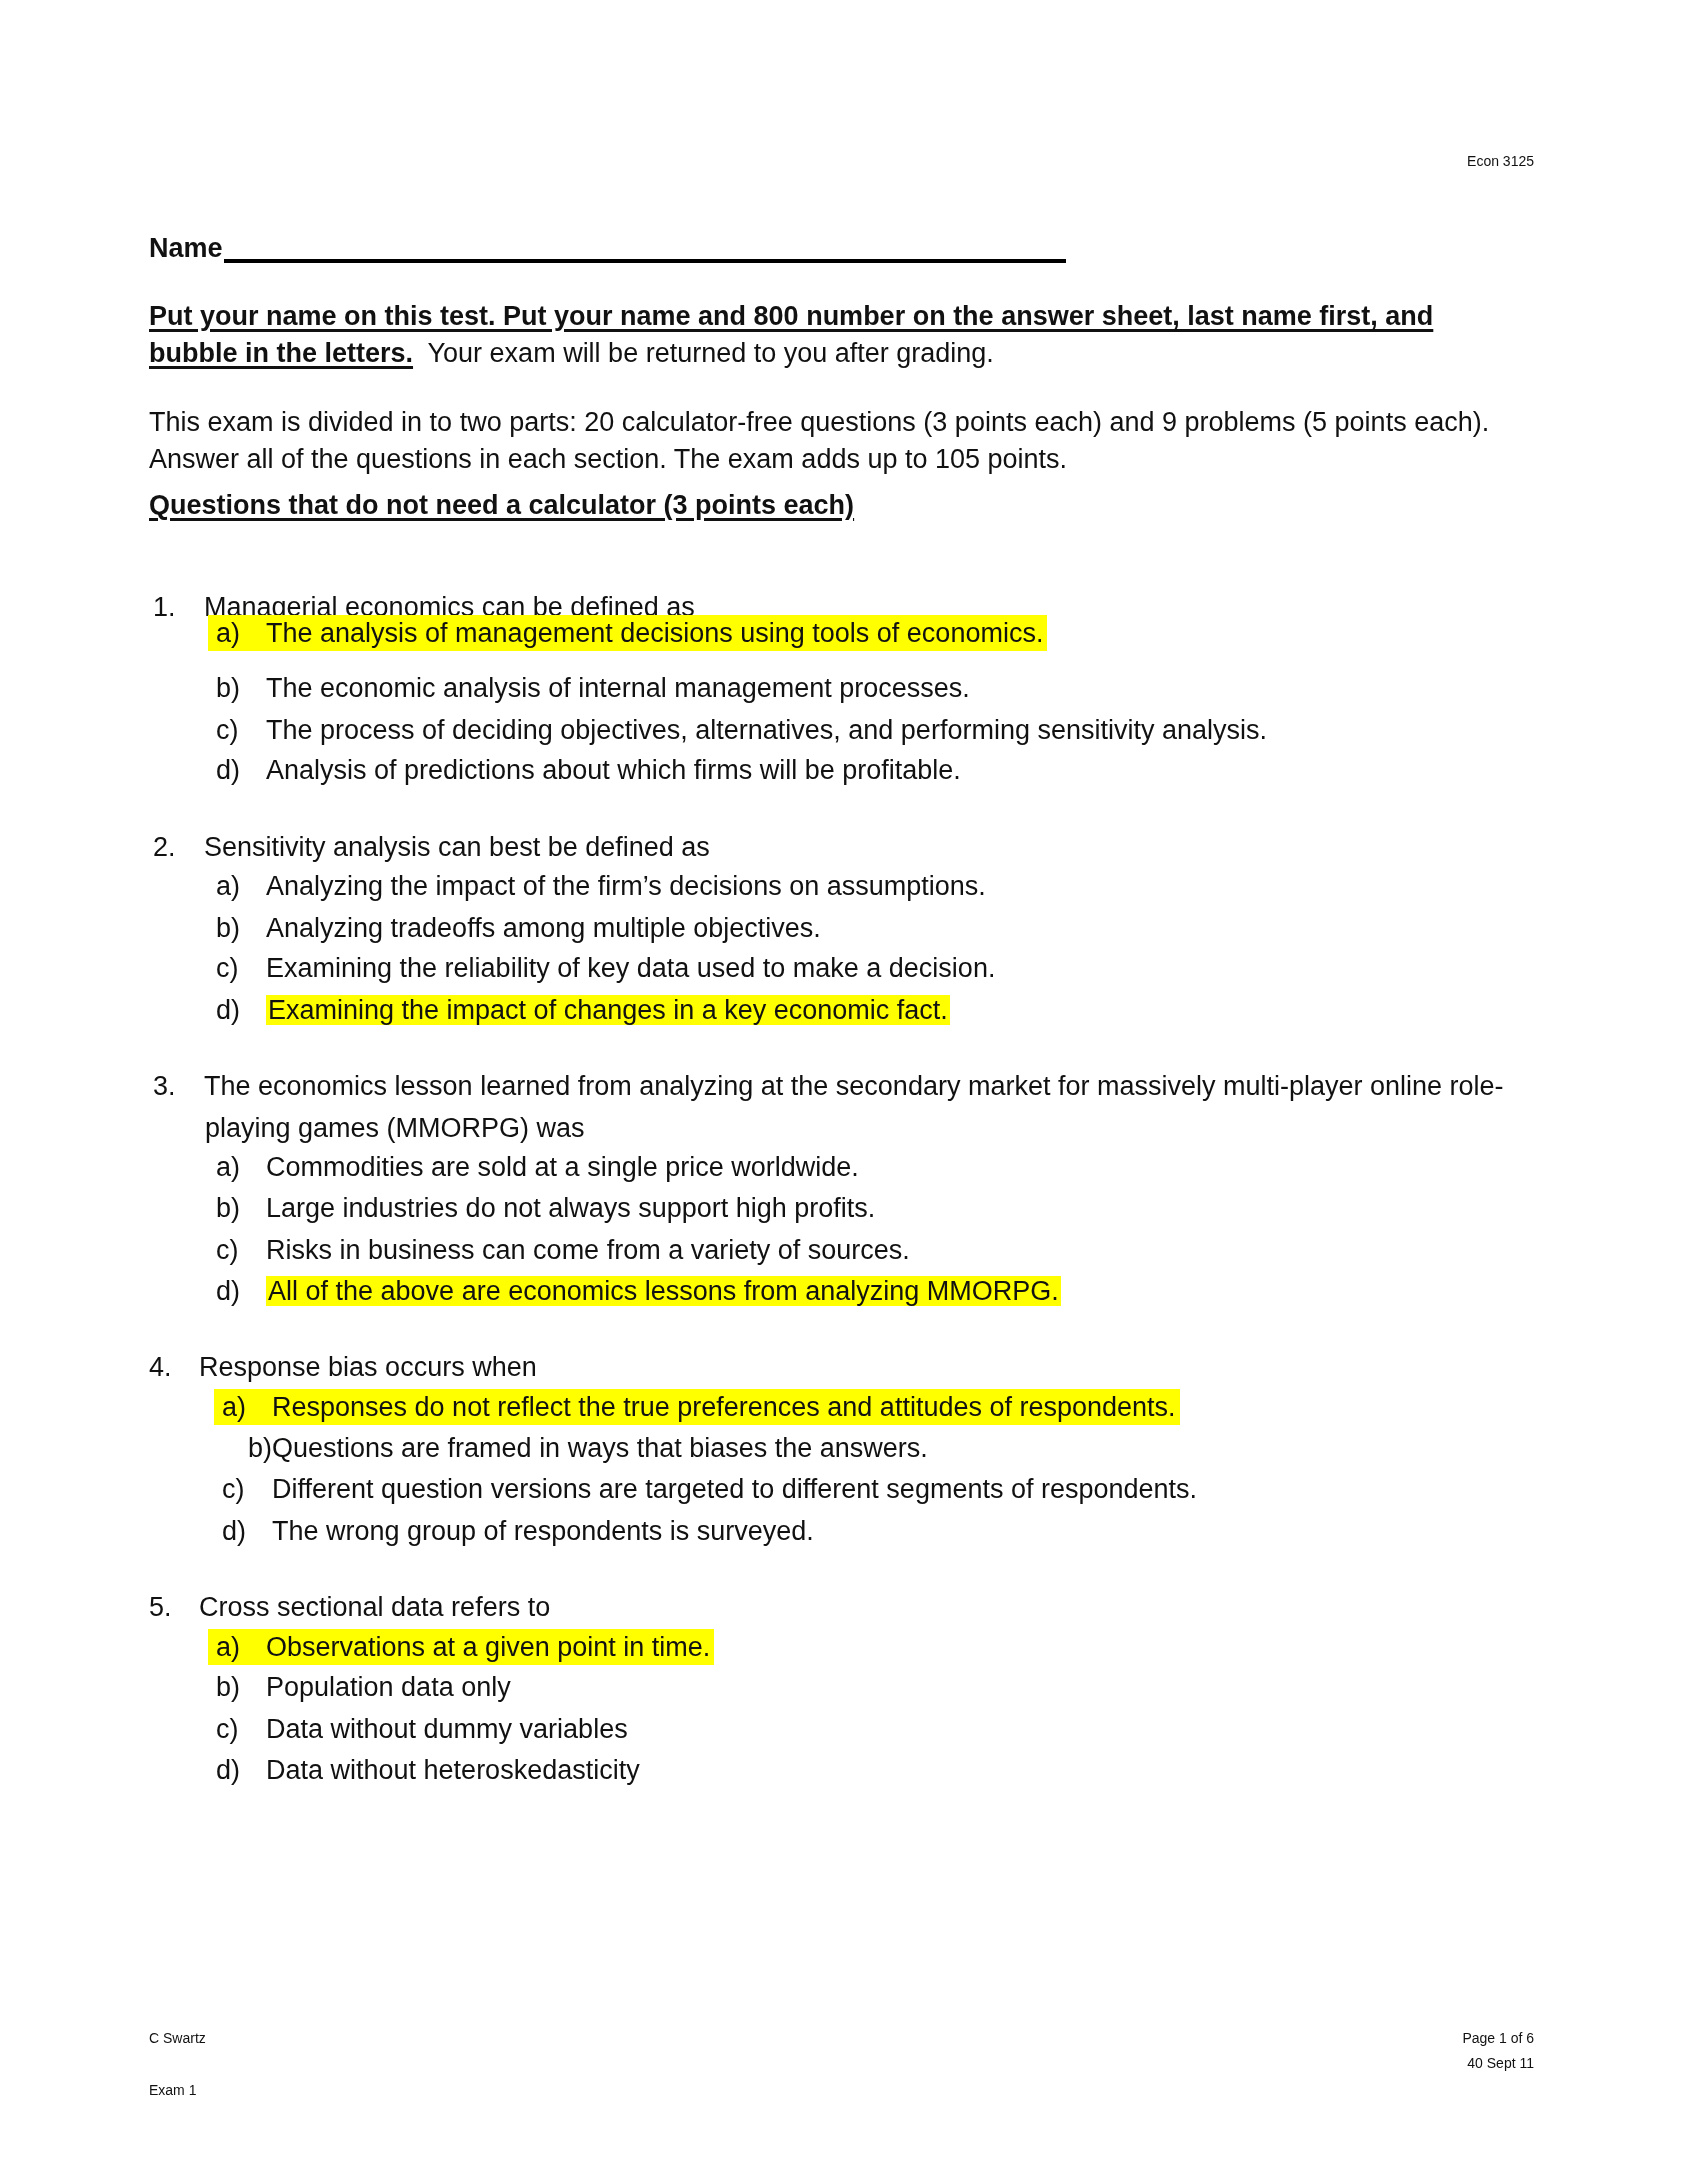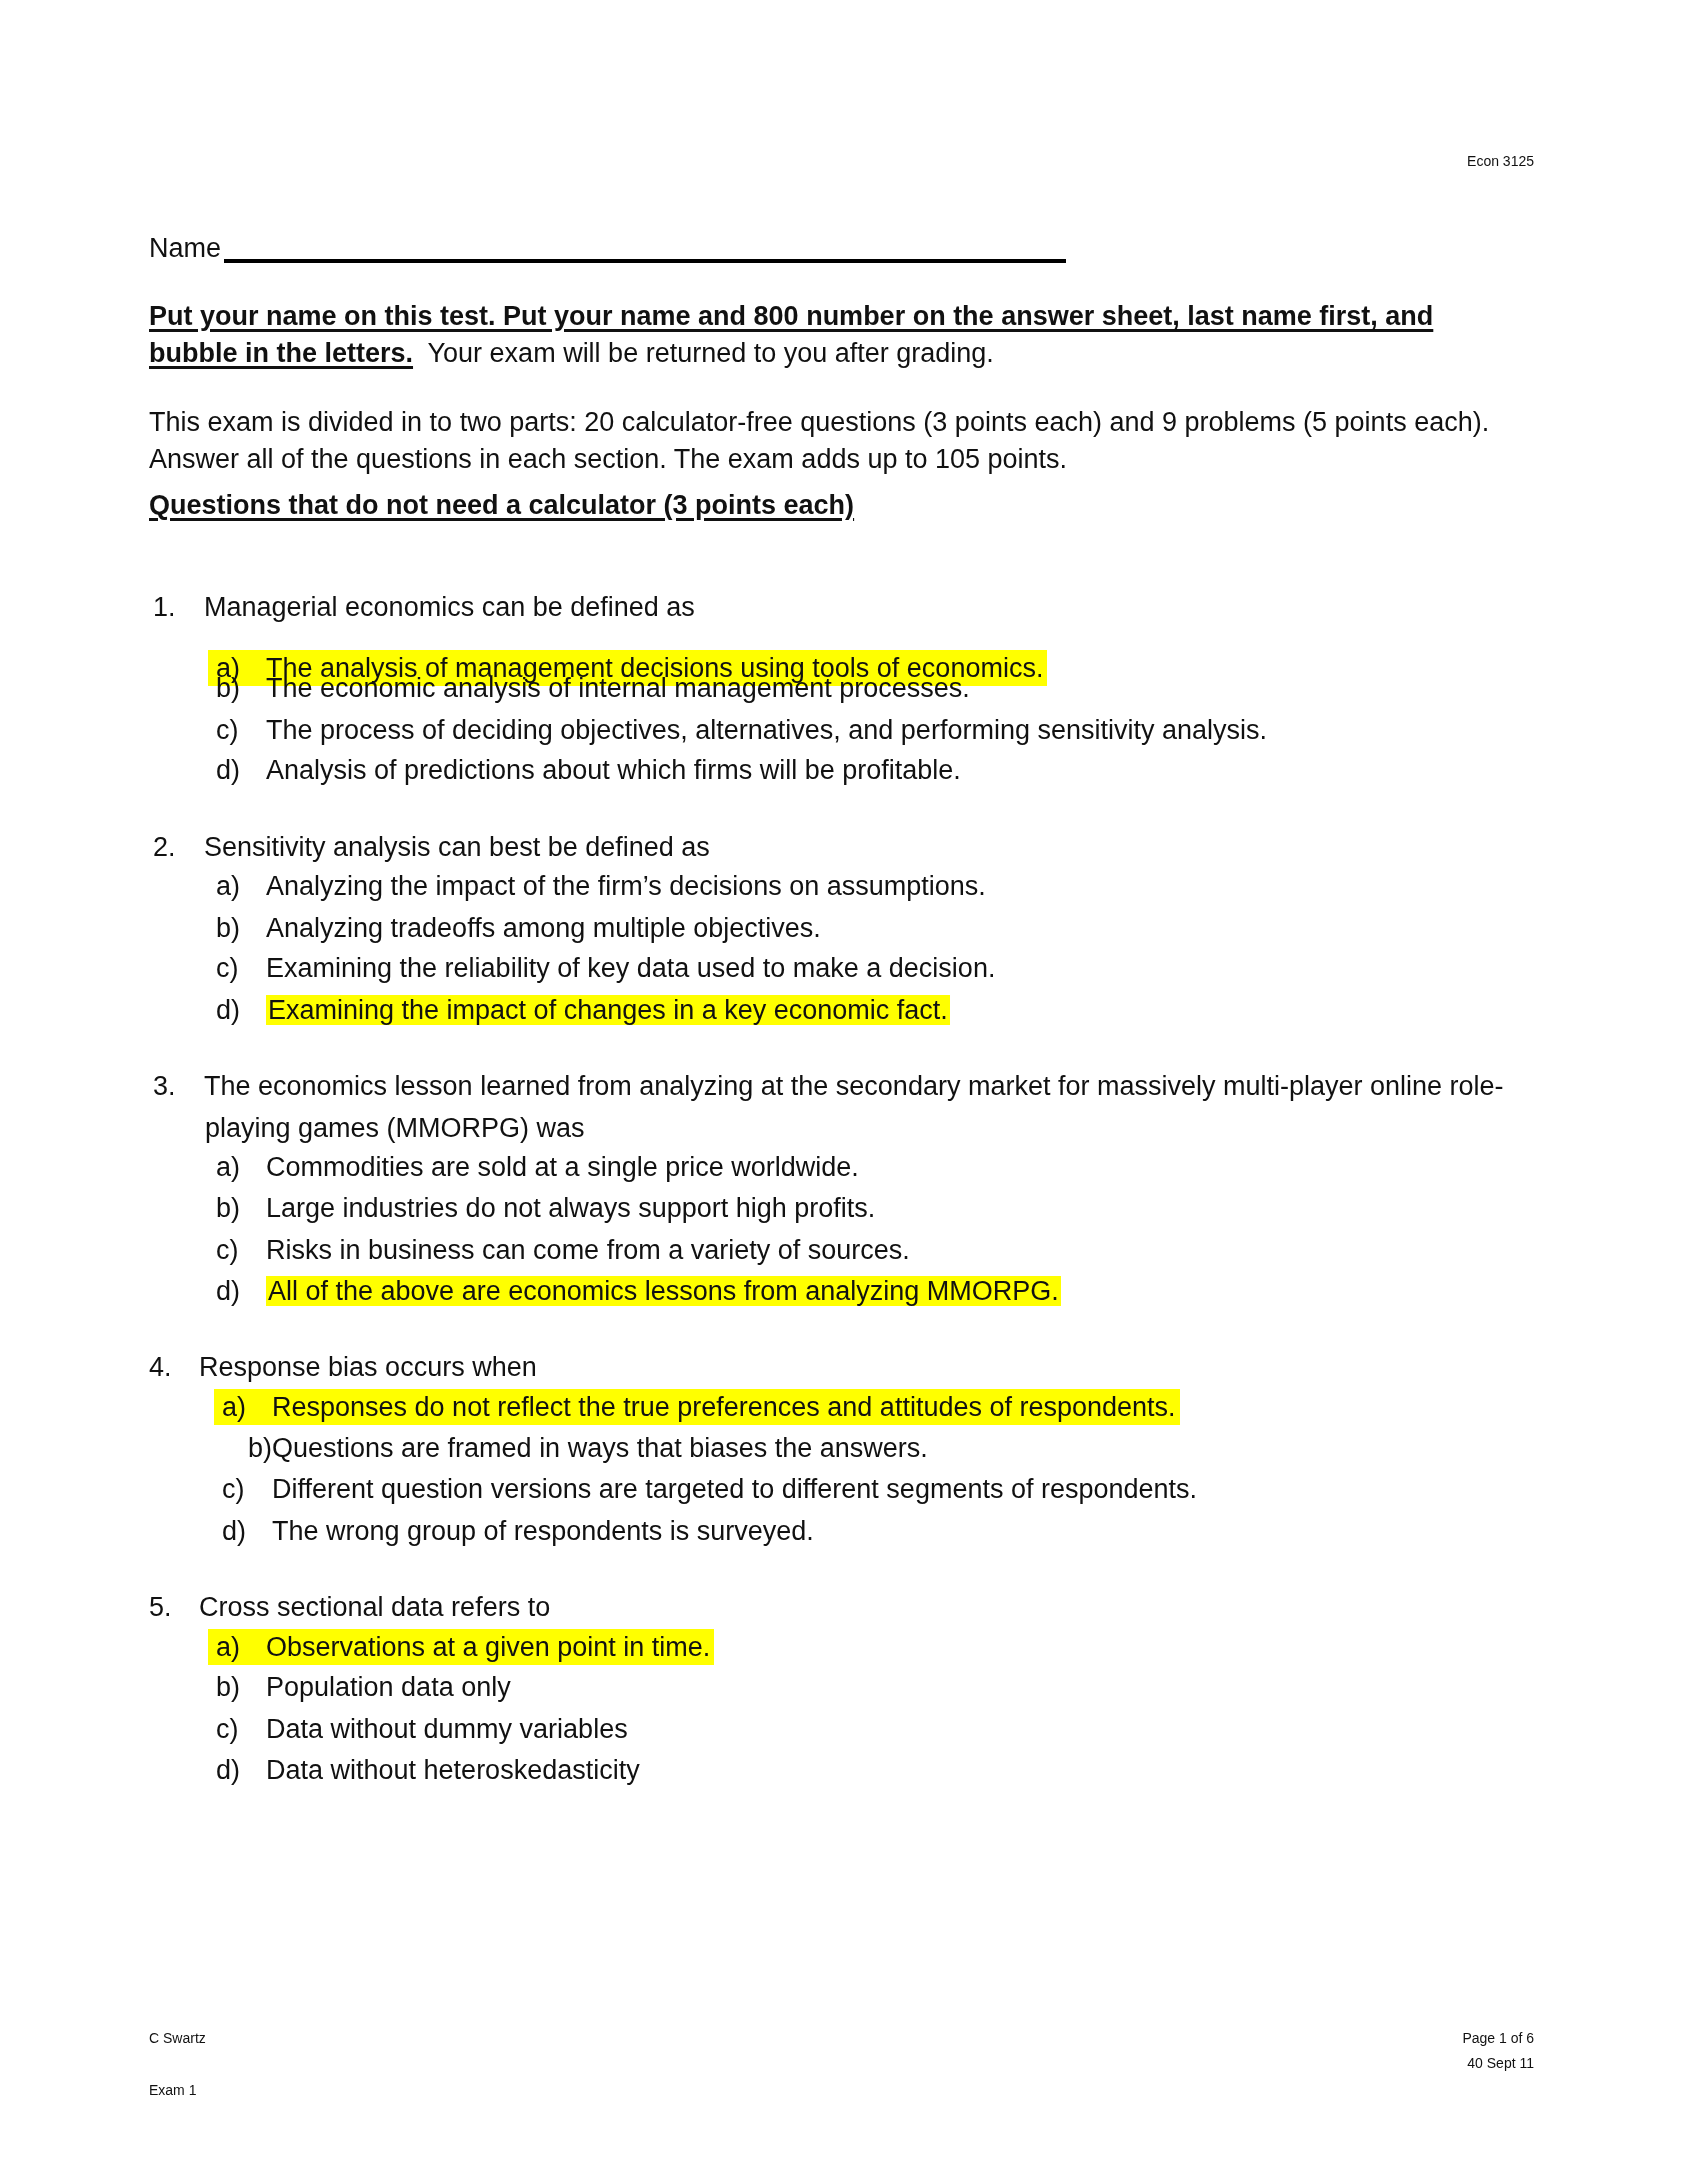--- a/index.html
+++ b/index.html
@@ -13,33 +13,33 @@
   .hl { background:#ffff00; }
   .opt { position:absolute; white-space:nowrap; font-size:27px; line-height:36px; padding:0 4px 0 8px; }
   .opt .letter { display:inline-block; width:50px; }
   .qnum { display:inline-block; width:51px; }
 </style>
 </head>
 <body>
 
 <div class="abs small" style="right:149px; top:148px;">Econ 3125</div>
 
-<div class="abs t" style="left:149px; top:232px;">Name</div>
+<div class="abs t" style="left:149px; top:232px;font-weight:bold;">Name</div>
 <div class="name-line"></div>
 
 <div class="abs t bold-u" style="left:149px; top:300px;">Put your name on this test.  Put your name and 800 number on the answer sheet, last name first, and</div>
 <div class="abs t" style="left:149px; top:337px;"><span class="bold-u">bubble in the letters.</span><span style="white-space:pre">  Your exam will be returned to you after grading.</span></div>
 
 <div class="abs t" style="left:149px; top:406px;">This exam is divided in to two parts:  20 calculator-free questions (3 points each) and 9 problems (5 points each).</div>
 <div class="abs t" style="left:149px; top:443px;">Answer all of the questions in each section.  The exam adds up to 105 points.</div>
 
 <div class="abs t bold-u" style="left:149px; top:489px;text-align:right;">Questions that do not need a calculator (3 points each)</div>
 
 <div class="abs t" style="left:153px; top:591px;"><span class="qnum">1.</span><span>Managerial economics can be defined as</span></div>
-<div class="opt hl" style="left:208px; top:650px;"><span class="letter">a)</span><span>The analysis of management decisions using tools of economics.</span></div>
+<div class="opt hl" style="left:208px; top:615px;"><span class="letter">a)</span><span>The analysis of management decisions using tools of economics.</span></div>
 <div class="opt" style="left:208px; top:670px;"><span class="letter">b)</span><span>The economic analysis of internal management processes.</span></div>
 <div class="opt" style="left:208px; top:712px;"><span class="letter">c)</span><span>The process of deciding objectives, alternatives, and performing sensitivity analysis.</span></div>
 <div class="opt" style="left:208px; top:752px;"><span class="letter">d)</span><span>Analysis of predictions about which firms will be profitable.</span></div>
 
 <div class="abs t" style="left:153px; top:831px;"><span class="qnum">2.</span><span>Sensitivity analysis can best be defined as</span></div>
 <div class="opt" style="left:208px; top:868px;"><span class="letter">a)</span><span>Analyzing the impact of the firm’s decisions on assumptions.</span></div>
 <div class="opt" style="left:208px; top:910px;"><span class="letter">b)</span><span>Analyzing tradeoffs among multiple objectives.</span></div>
 <div class="opt" style="left:208px; top:950px;"><span class="letter">c)</span><span>Examining the reliability of key data used to make a decision.</span></div>
 <div class="opt" style="left:208px; top:992px;"><span class="letter">d)</span><span class="hl" style="padding:0 2px;">Examining the impact of changes in a key economic fact.</span></div>
 

